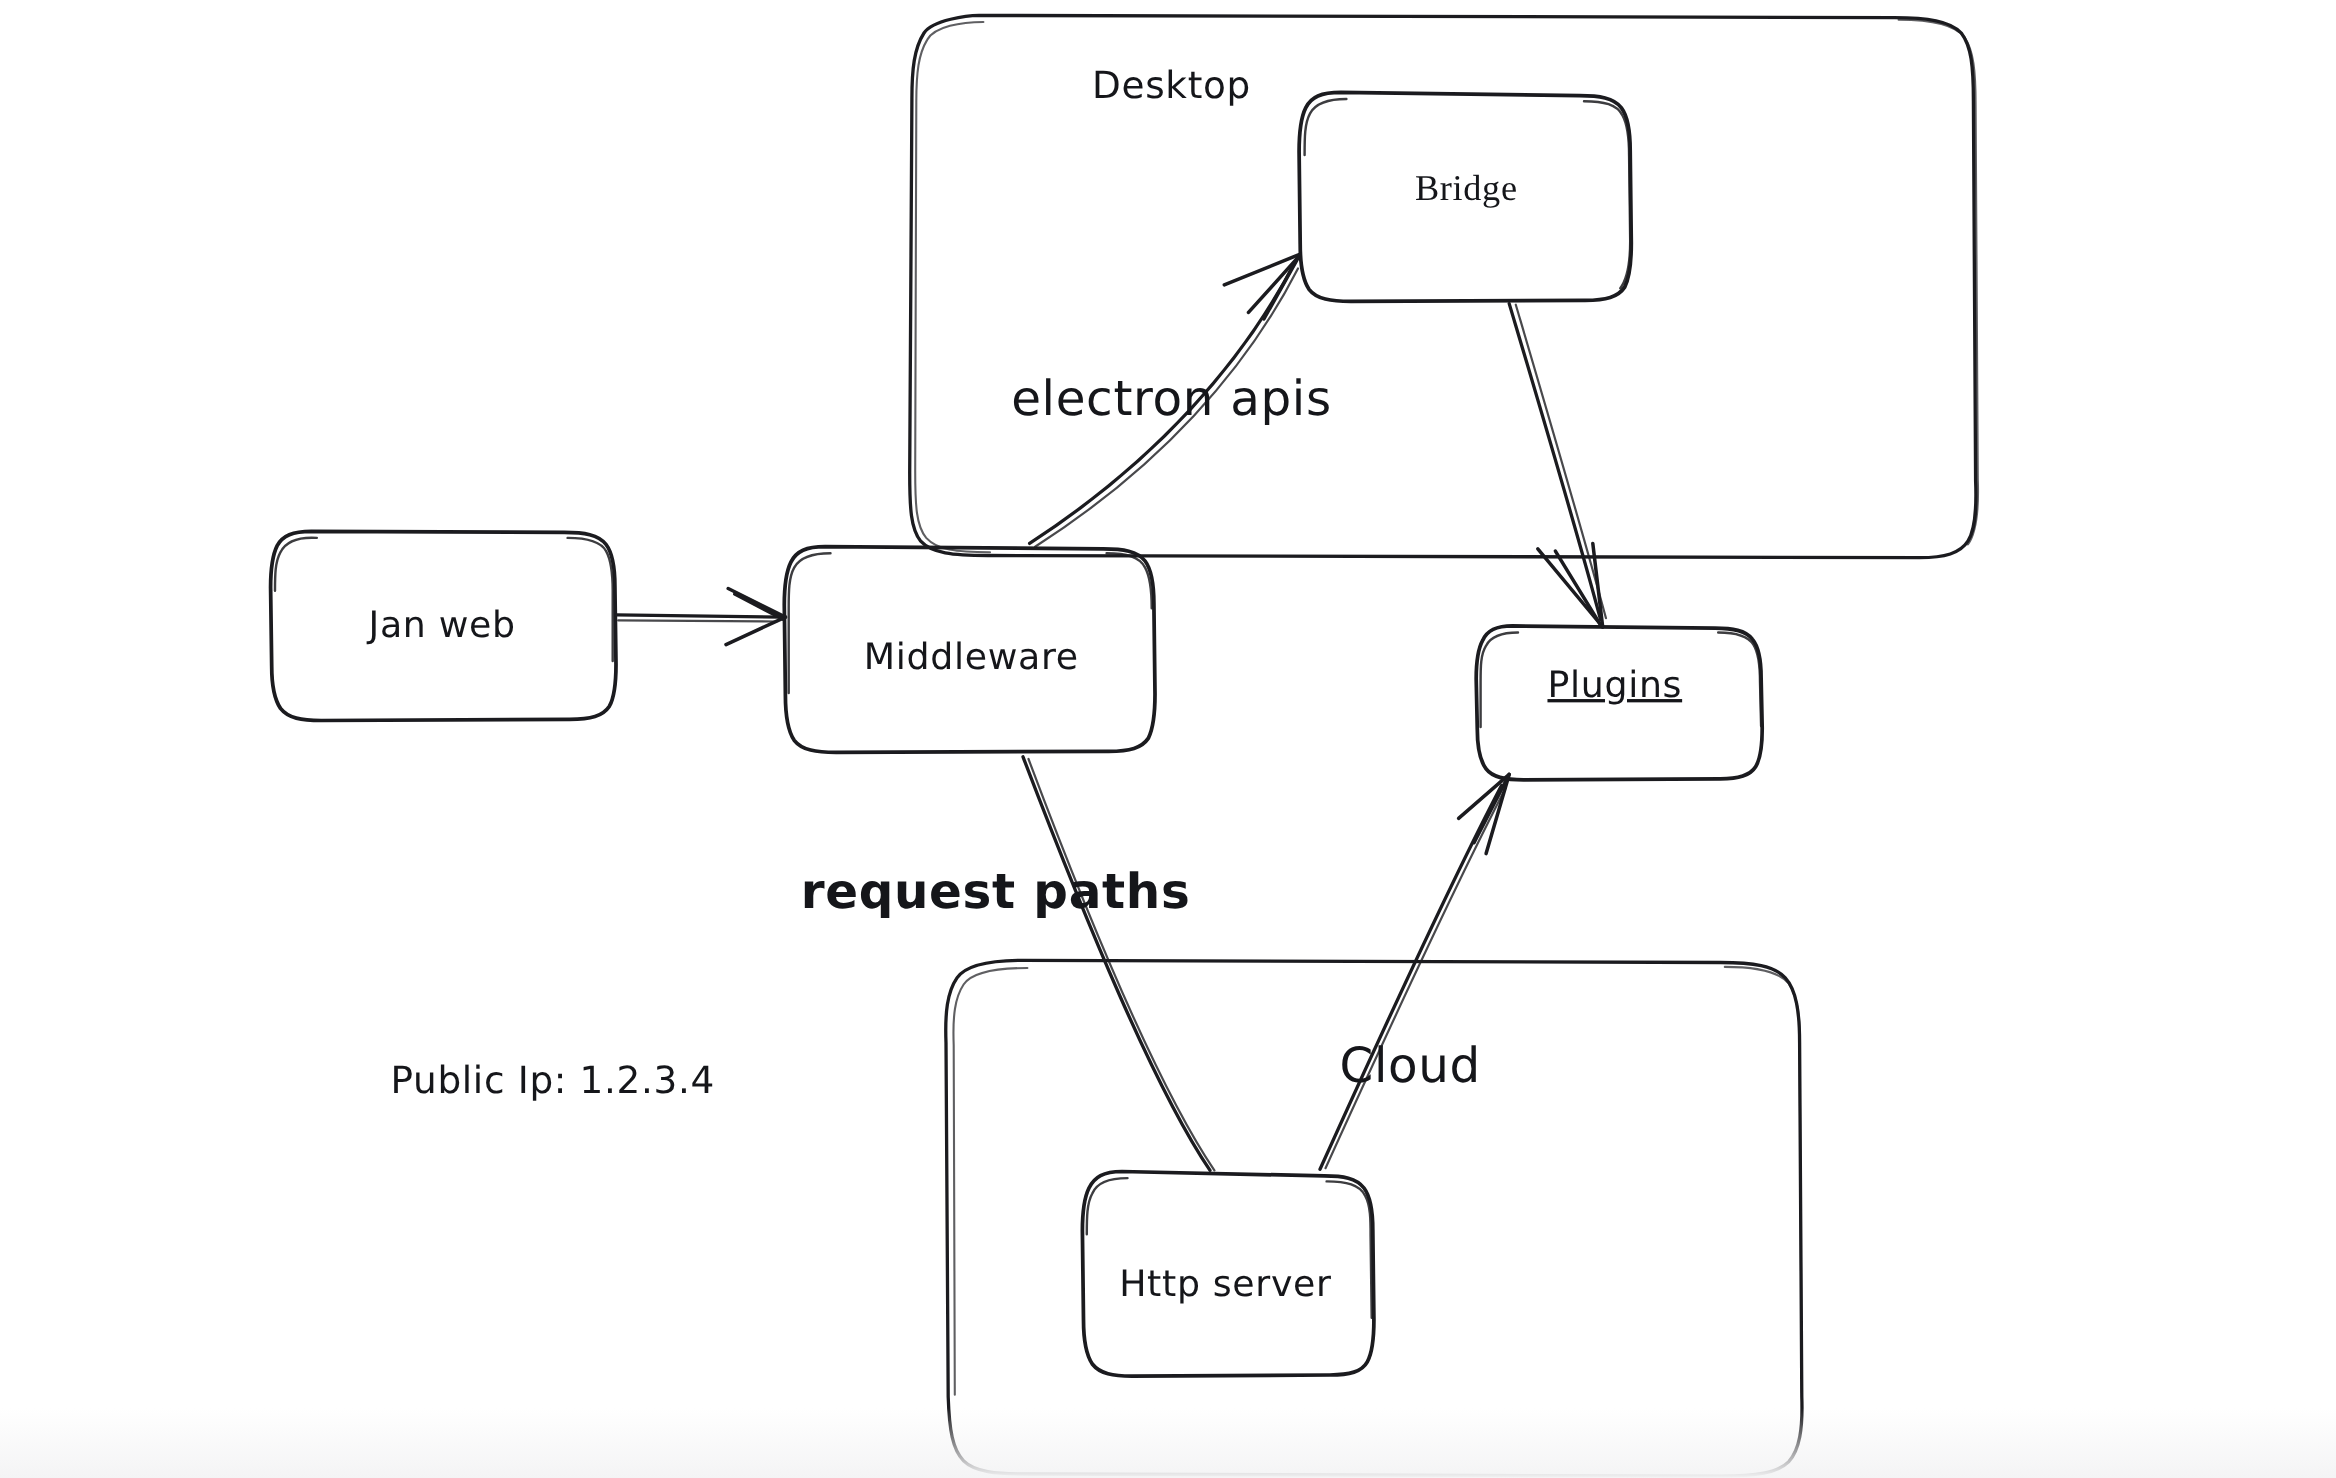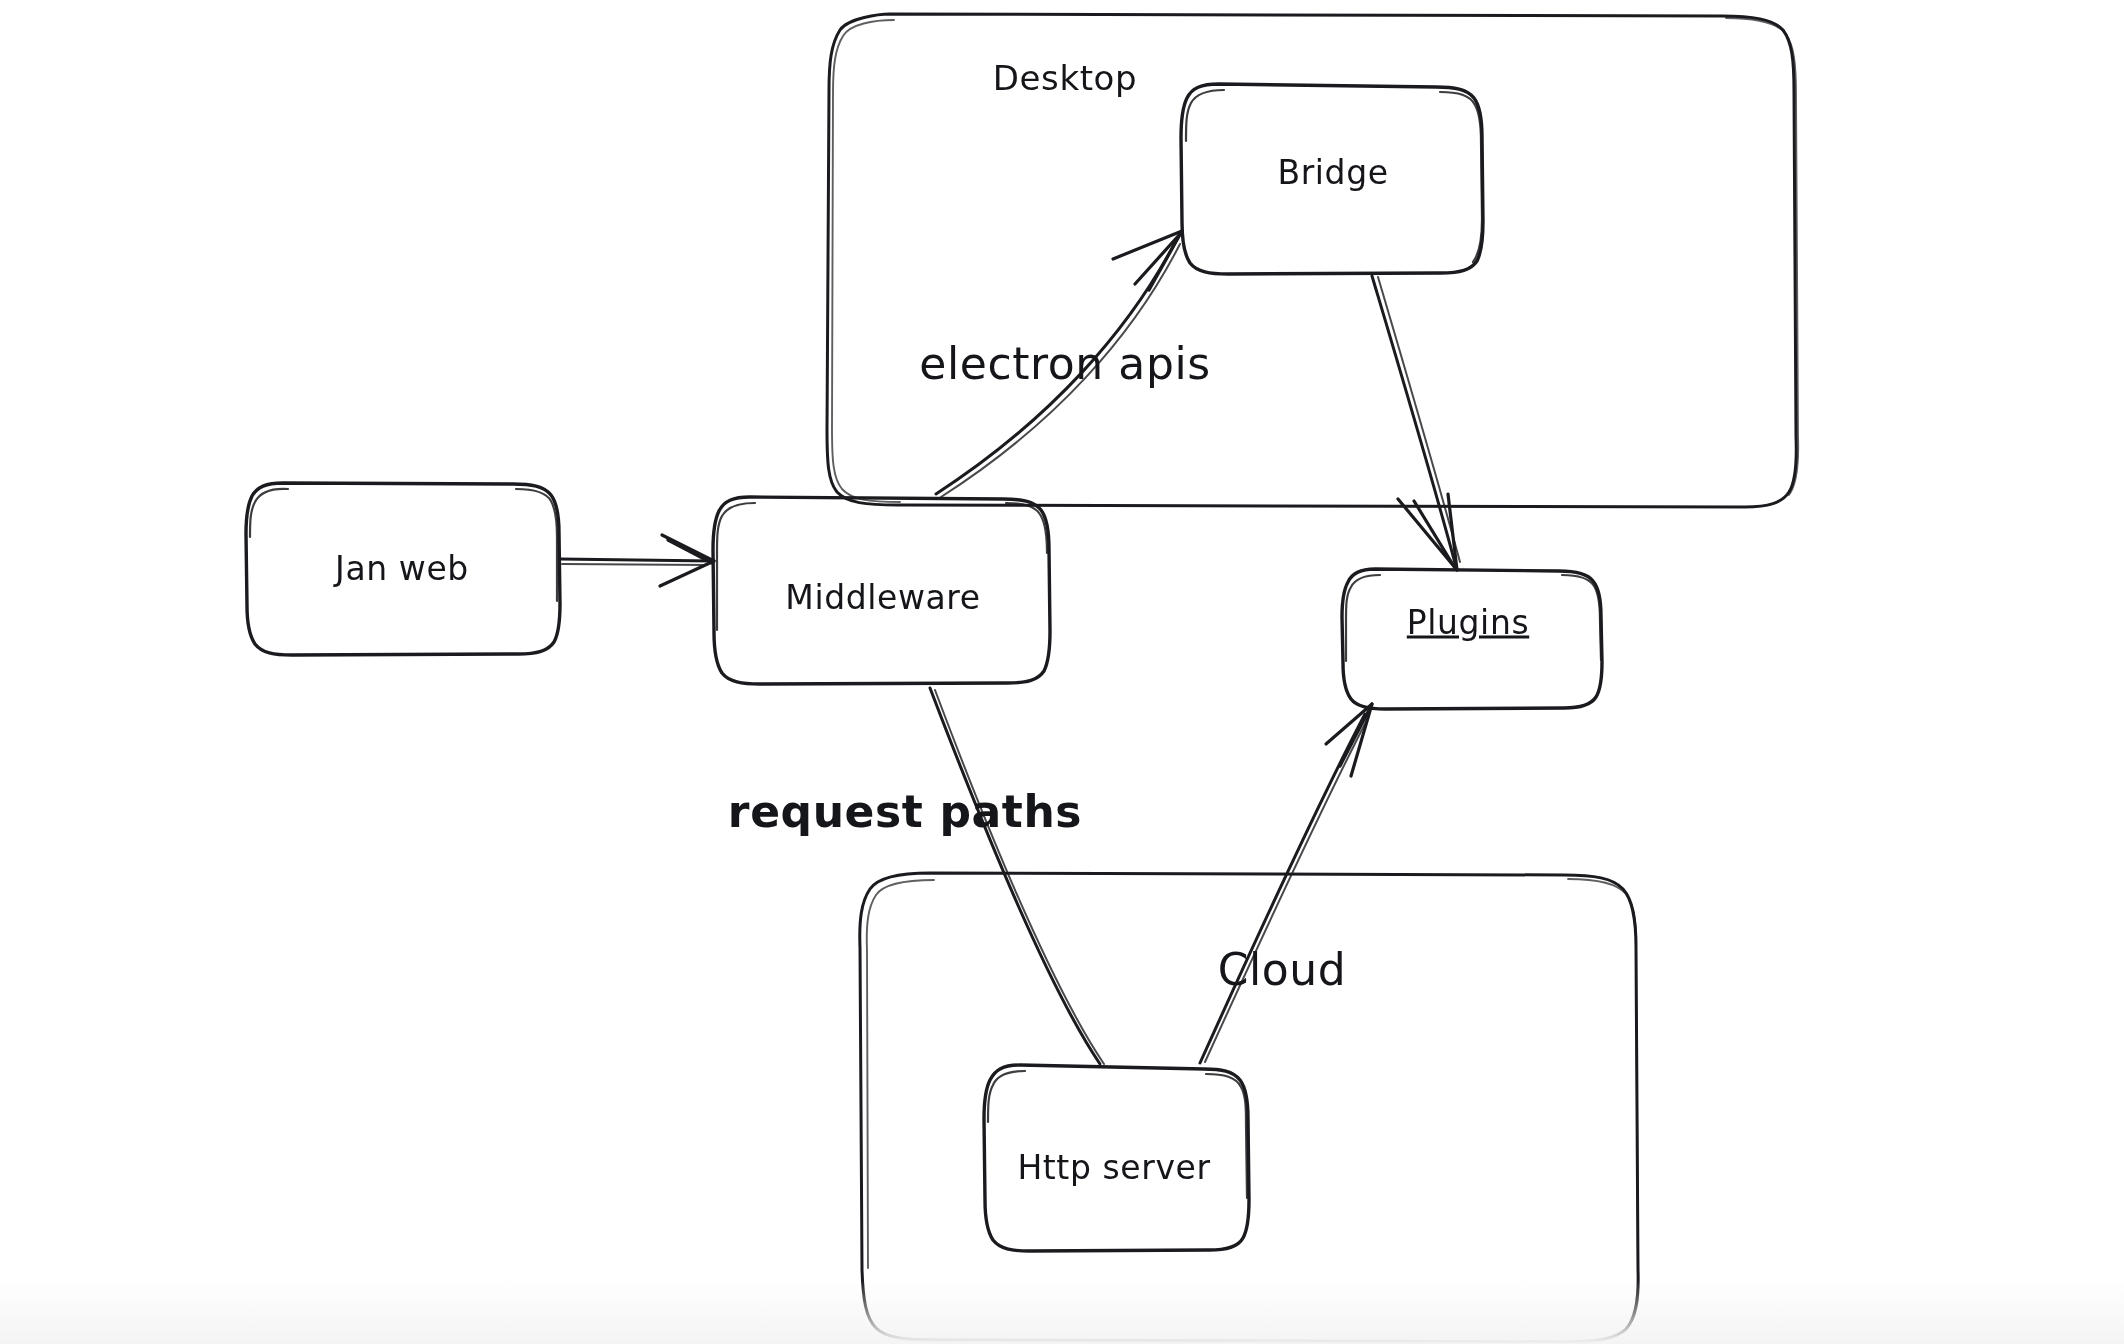--- a/index.html
+++ b/index.html
@@ -294,30 +294,31 @@
     </g>
 
   </svg>
 
   <div class="group-label" style="left:1065px; top:78px;">Desktop</div>
 
   <div class="node-label" style="left:402px; top:568px;">Jan web</div>
 
   <div class="node-label" style="left:883px; top:597px;">Middleware</div>
 
-  <div class="node-label" style="left:1333px; top:172px;">Bridge</div>
+  <div class="node-label" style="left:1333px; top:172px;font-family:Liberation Serif, serif;">Bridge</div>
 
   <div class="node-label" style="left:1468px; top:622px;text-decoration:underline;">Plugins</div>
 
   <div class="node-label" style="left:1114px; top:1167px;">Http server</div>
 
   <div class="edge-label" style="left:1065px; top:363px;">electron apis</div>
 
   <div class="edge-label" style="left:905px; top:811px;font-weight:bold;">request paths</div>
 
   <div class="edge-label" style="left:1282px; top:969px;">Cloud</div>
 
   <div class="note-block">
+    <span class="note-line">Public Ip: 1.2.3.4</span>
   </div>
 
   <div id="bottom-fade"></div>
 
 </div>
 
 </body></html>

